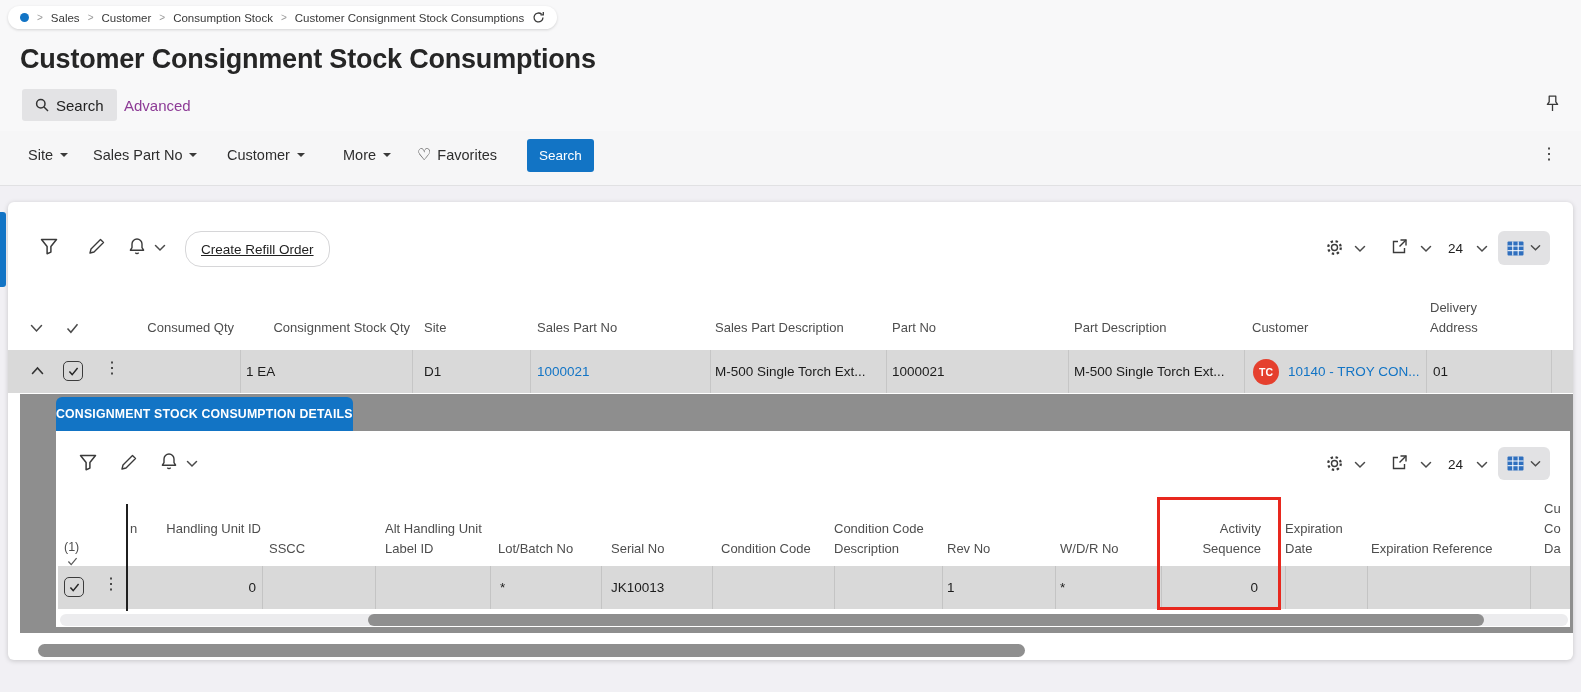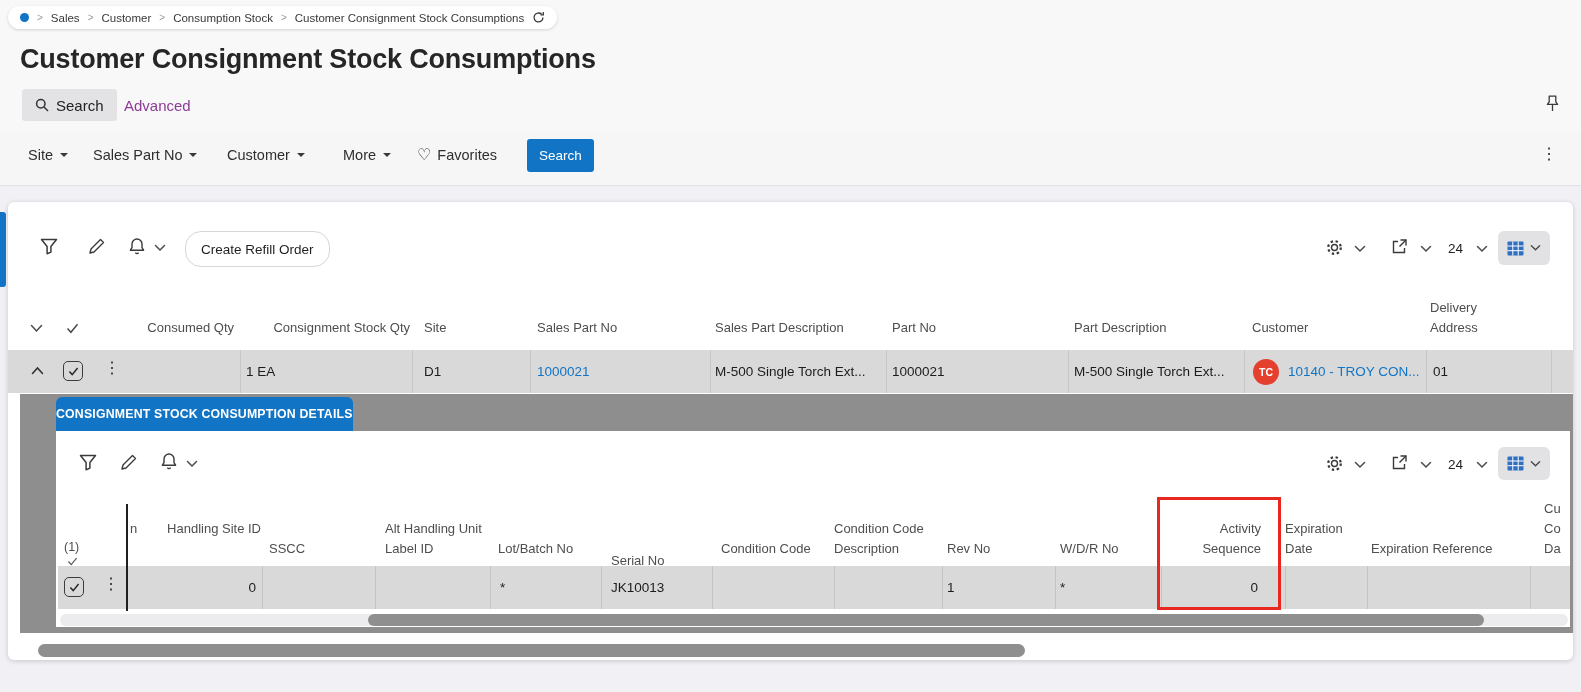--- a/index.html
+++ b/index.html
@@ -23,21 +23,21 @@
     font-size:13.5px;border-radius:3px;display:flex;align-items:center;cursor:pointer;}
   .saved-searches{position:absolute;left:1360px;top:143px;width:153px;height:32px;background:#fdfdfd;border:1px solid #dcdcde;
     border-radius:6px;display:flex;align-items:center;justify-content:space-between;padding:0 12px;box-sizing:border-box;
     font-size:13.5px;color:#333;cursor:pointer;}
   .kebab{font-size:16px;color:#2b2b2b;line-height:14px;letter-spacing:0;cursor:pointer;}
   
   .main-card{position:absolute;left:8px;top:202px;width:1565px;height:458px;background:#fff;border-radius:6px;
     box-shadow:0 1px 5px rgba(0,0,0,.18);}
   .accent-bar{position:absolute;left:0;top:212px;width:6px;height:75px;background:#1274c5;border-radius:0 3px 3px 0;}
   .btn-outline{height:34px;padding:0 15px;border:1px solid #d6d6d8;border-radius:16px;background:#fff;font-size:13.5px;
-    color:#1f1f1f;display:flex;align-items:center;cursor:pointer;}
+    color:#1f1f1f;display:flex;align-items:center;cursor:pointer;text-decoration:underline;}
   .grid-btn{width:52px;height:34px;background:#e2e2e4;border-radius:6px;display:flex;align-items:center;justify-content:center;gap:6px;cursor:pointer;}
   .hcell{position:absolute;font-size:13px;color:#4e4e4e;line-height:20px;cursor:pointer;}
   .cell{position:absolute;font-size:13.5px;color:#1c1c1c;line-height:43px;white-space:nowrap;}
   .row-bg{position:absolute;background:#d9d9d9;}
   .sep{position:absolute;width:1px;background:#c6c6c6;}
   .link{color:#1274c5;cursor:pointer;}
   .checkbox{position:absolute;width:20px;height:20px;border:1.6px solid #3c3c3c;border-radius:5px;display:flex;
     align-items:center;justify-content:center;cursor:pointer;box-sizing:border-box;}
   .avatar{position:absolute;width:26px;height:26px;border-radius:50%;background:#e5402e;color:#fff;font-size:10.5px;
     font-weight:700;display:flex;align-items:center;justify-content:center;}
@@ -323,25 +323,25 @@
 
   <div class="abs" style="left:64px;top:540px;font-size:12.5px;color:#4e4e4e;">(1)</div>
   <span class="abs icon" style="left:67px;top:557px;">
     <svg width="11" height="9" viewBox="0 0 13 11">
         <path d="M1.5 5.5l3.4 3.8L11.5 1.3" fill="none" stroke="#5a5a5a" stroke-width="1.5"></path>
       </svg>
   </span>
   <div class="abs" style="left:126px;top:504px;width:2px;height:107px;background:#1f1f1f;"></div>
 
   <div class="hcell" style="left:130px;top:519px;width:26px;overflow:hidden;">n</div>
-  <div class="hcell" style="left:162px;top:519px;width:99px;text-align:right;">Handling Site ID</div>
+  <div class="hcell" style="left:162px;top:519px;width:99px;text-align:right;">Handling Unit ID</div>
   <div class="hcell" style="left:269px;top:539px;">SSCC</div>
   <div class="hcell" style="left:385px;top:519px;width:100px;">Alt Handling Unit Label ID</div>
   <div class="hcell" style="left:498px;top:539px;">Lot/Batch No</div>
-  <div class="hcell" style="left:611px;top:539px;margin-top:12px;">Serial No</div>
+  <div class="hcell" style="left:611px;top:539px;">Serial No</div>
   <div class="hcell" style="left:721px;top:539px;">Condition Code</div>
   <div class="hcell" style="left:834px;top:519px;width:106px;">Condition Code Description</div>
   <div class="hcell" style="left:947px;top:539px;">Rev No</div>
   <div class="hcell" style="left:1060px;top:539px;">W/D/R No</div>
   <div class="hcell" style="left:1172px;top:519px;width:89px;text-align:right;">Activity Sequence</div>
   <div class="hcell" style="left:1285px;top:519px;width:72px;">Expiration Date</div>
   <div class="hcell" style="left:1371px;top:539px;">Expiration Reference</div>
   <div class="hcell" style="left:1544px;top:499px;width:26px;overflow:hidden;">Cu Co Da</div>
 
   <div class="row-bg" style="left:58px;top:566px;width:1512px;height:43px;"></div>

